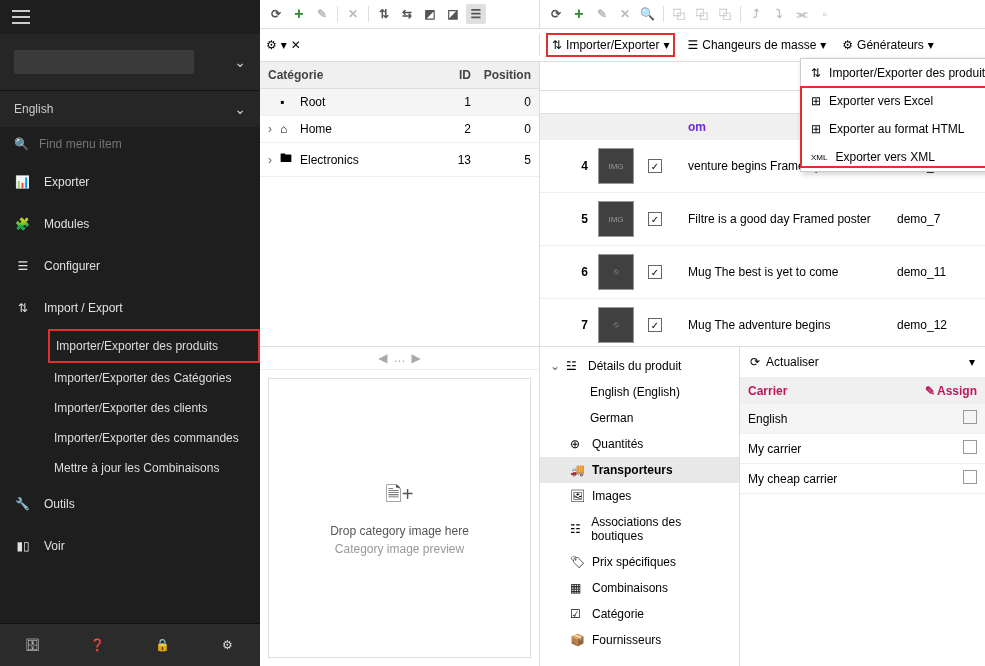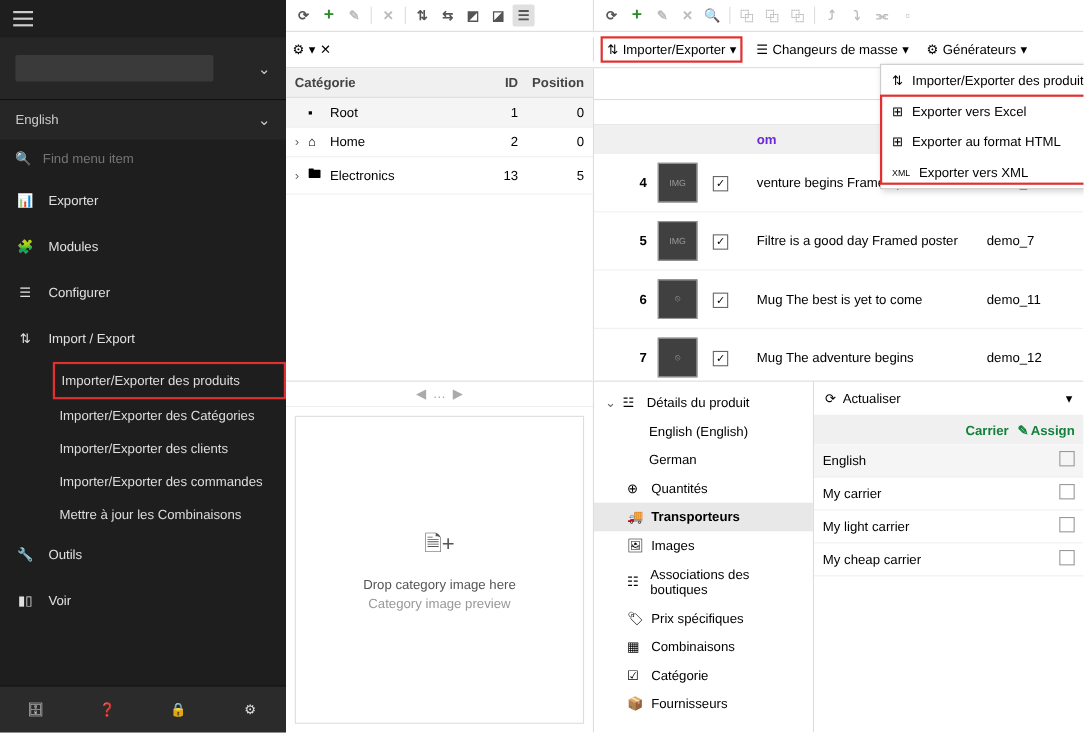--- a/index.html
+++ b/index.html
@@ -88,21 +88,21 @@
 .detail-tree { flex: 1; border-right: 1px solid #ddd; padding: 6px 0; overflow-y: auto; }
 .tree-item { display: flex; align-items: center; gap: 6px; padding: 6px 10px; cursor: pointer; }
 .tree-item.indent1 { padding-left: 30px; }
 .tree-item.indent2 { padding-left: 50px; }
 .tree-item.sel { background: #e8e8e8; font-weight: bold; }
 .tree-exp { width: 10px; color: #666; }
 .tree-ico { width: 16px; }
 
 .carrier-panel { width: 245px; display: flex; flex-direction: column; }
 .carrier-head { display: flex; align-items: center; gap: 6px; padding: 8px 10px; border-bottom: 1px solid #eee; }
-.carrier-table-head { display: flex; background: #f0f0f0; padding: 6px 8px; font-weight: bold; color: #15803d; text-align: right; }
+.carrier-table-head { display: flex; background: #f0f0f0; padding: 6px 8px; font-weight: bold; color: #be185d; }
 .carrier-table-head .cc1 { flex: 1; }
 .carrier-table-head .cc2 { width: 60px; display: flex; align-items: center; gap: 2px; justify-content: flex-end; }
 .carrier-row { display: flex; padding: 6px 8px; border-bottom: 1px solid #f0f0f0; align-items: center; }
 .carrier-row .cc1 { flex: 1; }
 .carrier-row .cc2 { width: 60px; text-align: right; }
 .carrier-row.sel { background: #f5f5f5; }
 .emptychk { width: 14px; height: 14px; border: 1px solid #999; display: inline-block; }
 </style>
 </head>
 <body>
@@ -397,24 +397,20 @@
       </div>
       <div class="carrier-row sel">
         <div class="cc1">English</div>
         <div class="cc2"><span class="emptychk"></span></div>
       </div>
       <div class="carrier-row">
         <div class="cc1">My carrier</div>
         <div class="cc2"><span class="emptychk"></span></div>
       </div>
       <div class="carrier-row">
-        <div class="cc1">My light carrier</div>
-        <div class="cc2"><span class="emptychk"></span></div>
-      </div>
-      <div class="carrier-row">
         <div class="cc1">My cheap carrier</div>
         <div class="cc2"><span class="emptychk"></span></div>
       </div>
     </div>
   </div>
 
   <div class="dropdown">
     <div class="dd-item">
       <span>⇅</span>
       <span>Importer/Exporter des produits</span>

